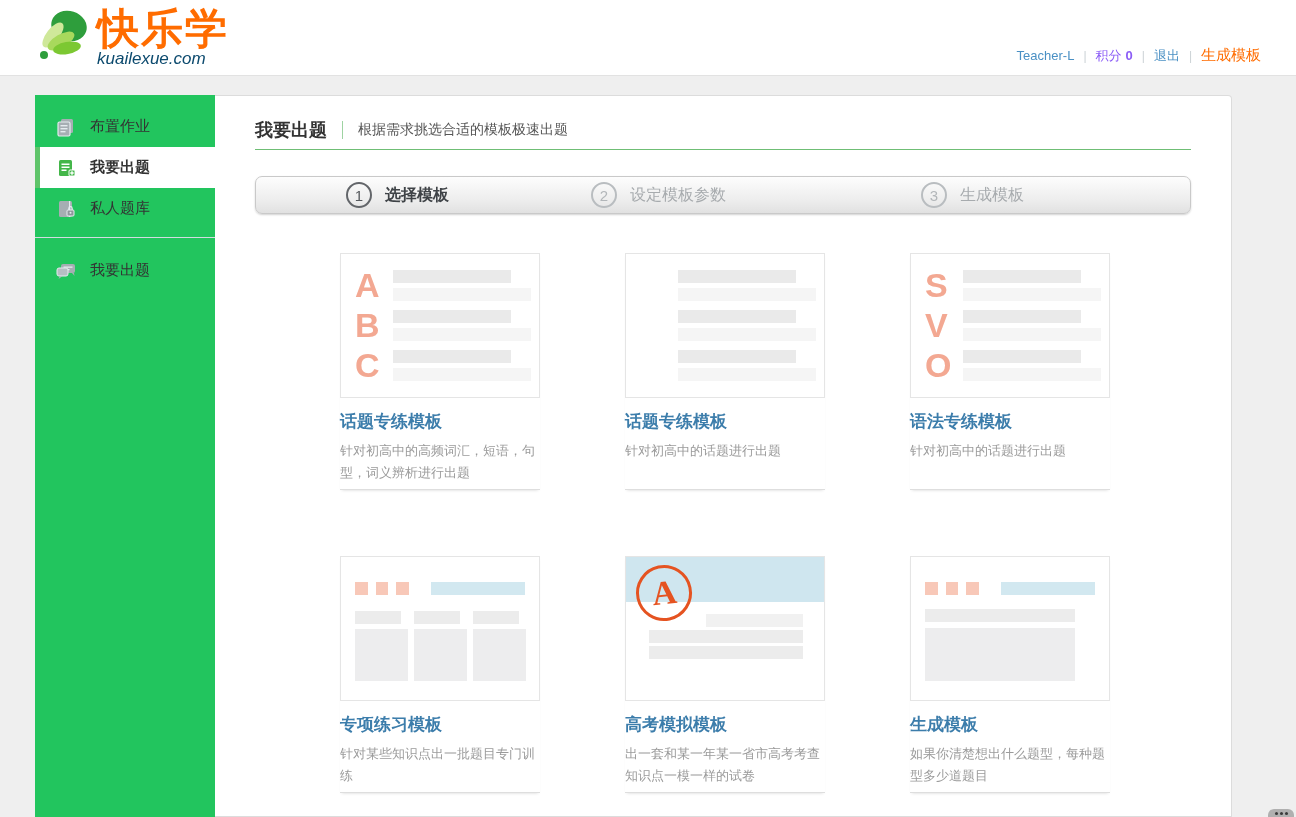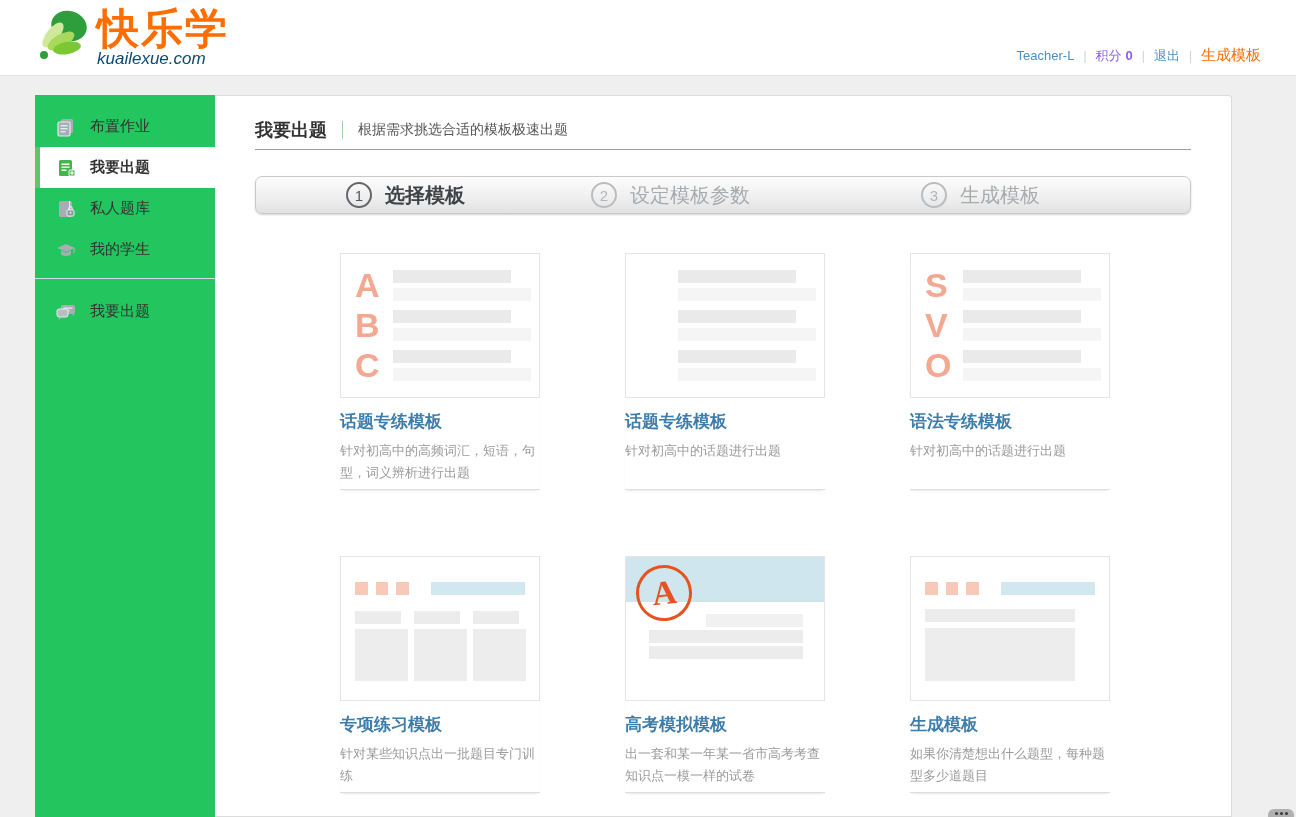--- a/index.html
+++ b/index.html
@@ -63,21 +63,21 @@
     background: linear-gradient(180deg, #fdfdfd 0%, #ededed 65%, #e1e1e1 100%);
     box-shadow: 0 1px 2px rgba(0,0,0,0.18);
   }
   .step { position: absolute; top: 0; height: 36px; display: flex; align-items: center; }
   .step-1 { left: 90px; } .step-2 { left: 335px; } .step-3 { left: 665px; }
   .step-circle {
     width: 26px; height: 26px; border-radius: 50%; border: 2px solid #b9bdc0;
     display: flex; align-items: center; justify-content: center;
     font-size: 15px; color: #b2b6b9; background: transparent;
   }
-  .step-label { margin-left: 13px; font-size: 20px; color: #a7abae; }
+  .step-label { margin-left: 13px; font-size: 16px; color: #a7abae; }
   .step.active .step-circle { border-color: #63666a; color: #55585c; }
   .step.active .step-label { color: #3f4347; font-weight: bold; }
 
   
   .cards {
     margin: 39px 0 0 85px; width: 770px;
     display: grid; grid-template-columns: repeat(3, 200px);
     column-gap: 85px; row-gap: 66px;
   }
   .card {
@@ -205,30 +205,20 @@
     <span class="ic">
       <svg width="20" height="20" viewBox="0 0 20 20">
         <rect x="3" y="2" width="13" height="16" rx="1.5" fill="#a6aeb3"></rect>
         <rect x="13" y="2" width="1.2" height="16" fill="#e4ebee"></rect>
         <rect x="11" y="11" width="7" height="6" rx="1" fill="#8f979c" stroke="#e4ebee" stroke-width="1"></rect>
         <path d="M12.8 11 v-1.6 a1.7 1.7 0 0 1 3.4 0 V11" fill="none" stroke="#e4ebee" stroke-width="1.2"></path>
         <circle cx="14.5" cy="13.8" r="1" fill="#e4ebee"></circle>
       </svg>
     </span>
     <span>私人题库</span>
-  </div>
-  <div class="side-item">
-    <span class="ic">
-      <svg width="20" height="20" viewBox="0 0 20 20">
-        <path d="M10 4 L19 8 L10 12 L1 8 Z" fill="#a6aeb3"></path>
-        <path d="M5 10.5 v3.2 c0 1.3 2.3 2.3 5 2.3 s5 -1 5 -2.3 v-3.2 l-5 2.2 z" fill="#a6aeb3"></path>
-        <rect x="17.5" y="8" width="1.2" height="5" fill="#a6aeb3"></rect>
-      </svg>
-    </span>
-    <span>我的学生</span>
   </div>
   <div class="side-divider"></div>
   <div class="side-item">
     <span class="ic">
       <svg width="20" height="20" viewBox="0 0 20 20">
         <rect x="5" y="3" width="14" height="9" rx="2" fill="#a6aeb3"></rect>
         <path d="M16 12 l2.5 3 l-0.5 -3 z" fill="#a6aeb3"></path>
         <rect x="7.5" y="5.5" width="9" height="1.3" fill="#e4ebee"></rect>
         <rect x="7.5" y="8" width="6" height="1.3" fill="#e4ebee"></rect>
         <rect x="1" y="7" width="11" height="8" rx="2" fill="#b6bec3" stroke="#e4ebee" stroke-width="1"></rect>

